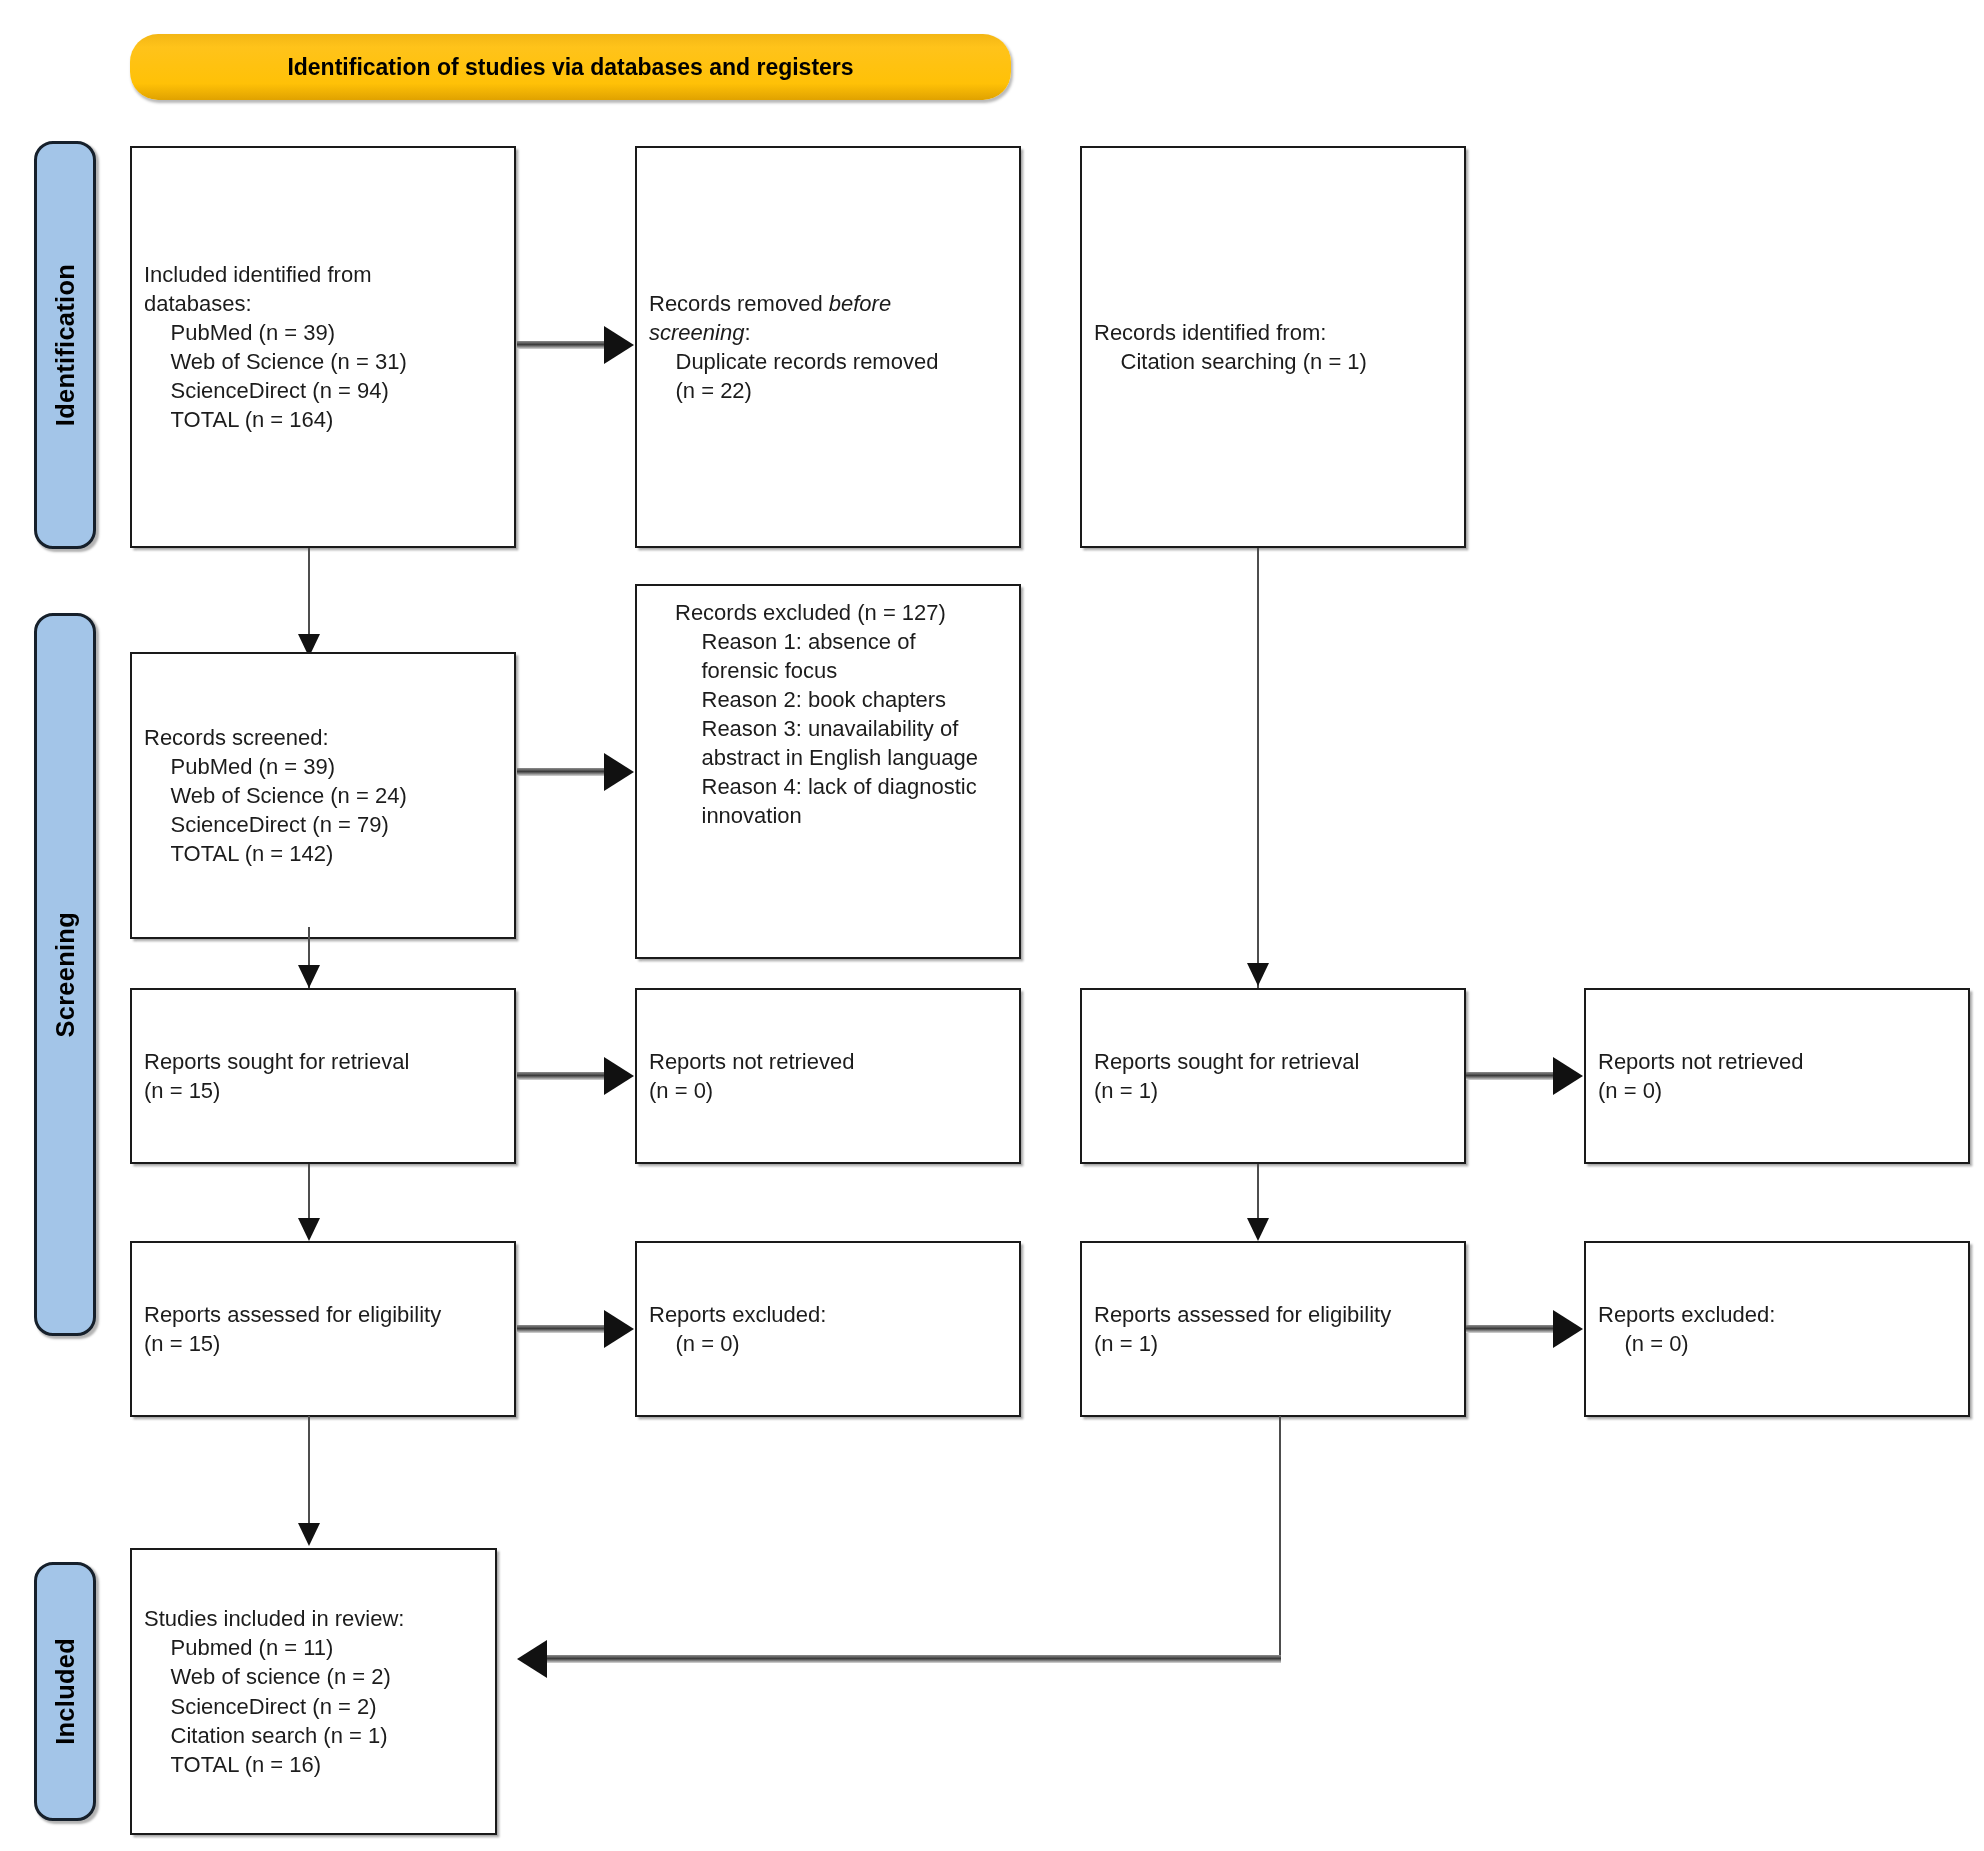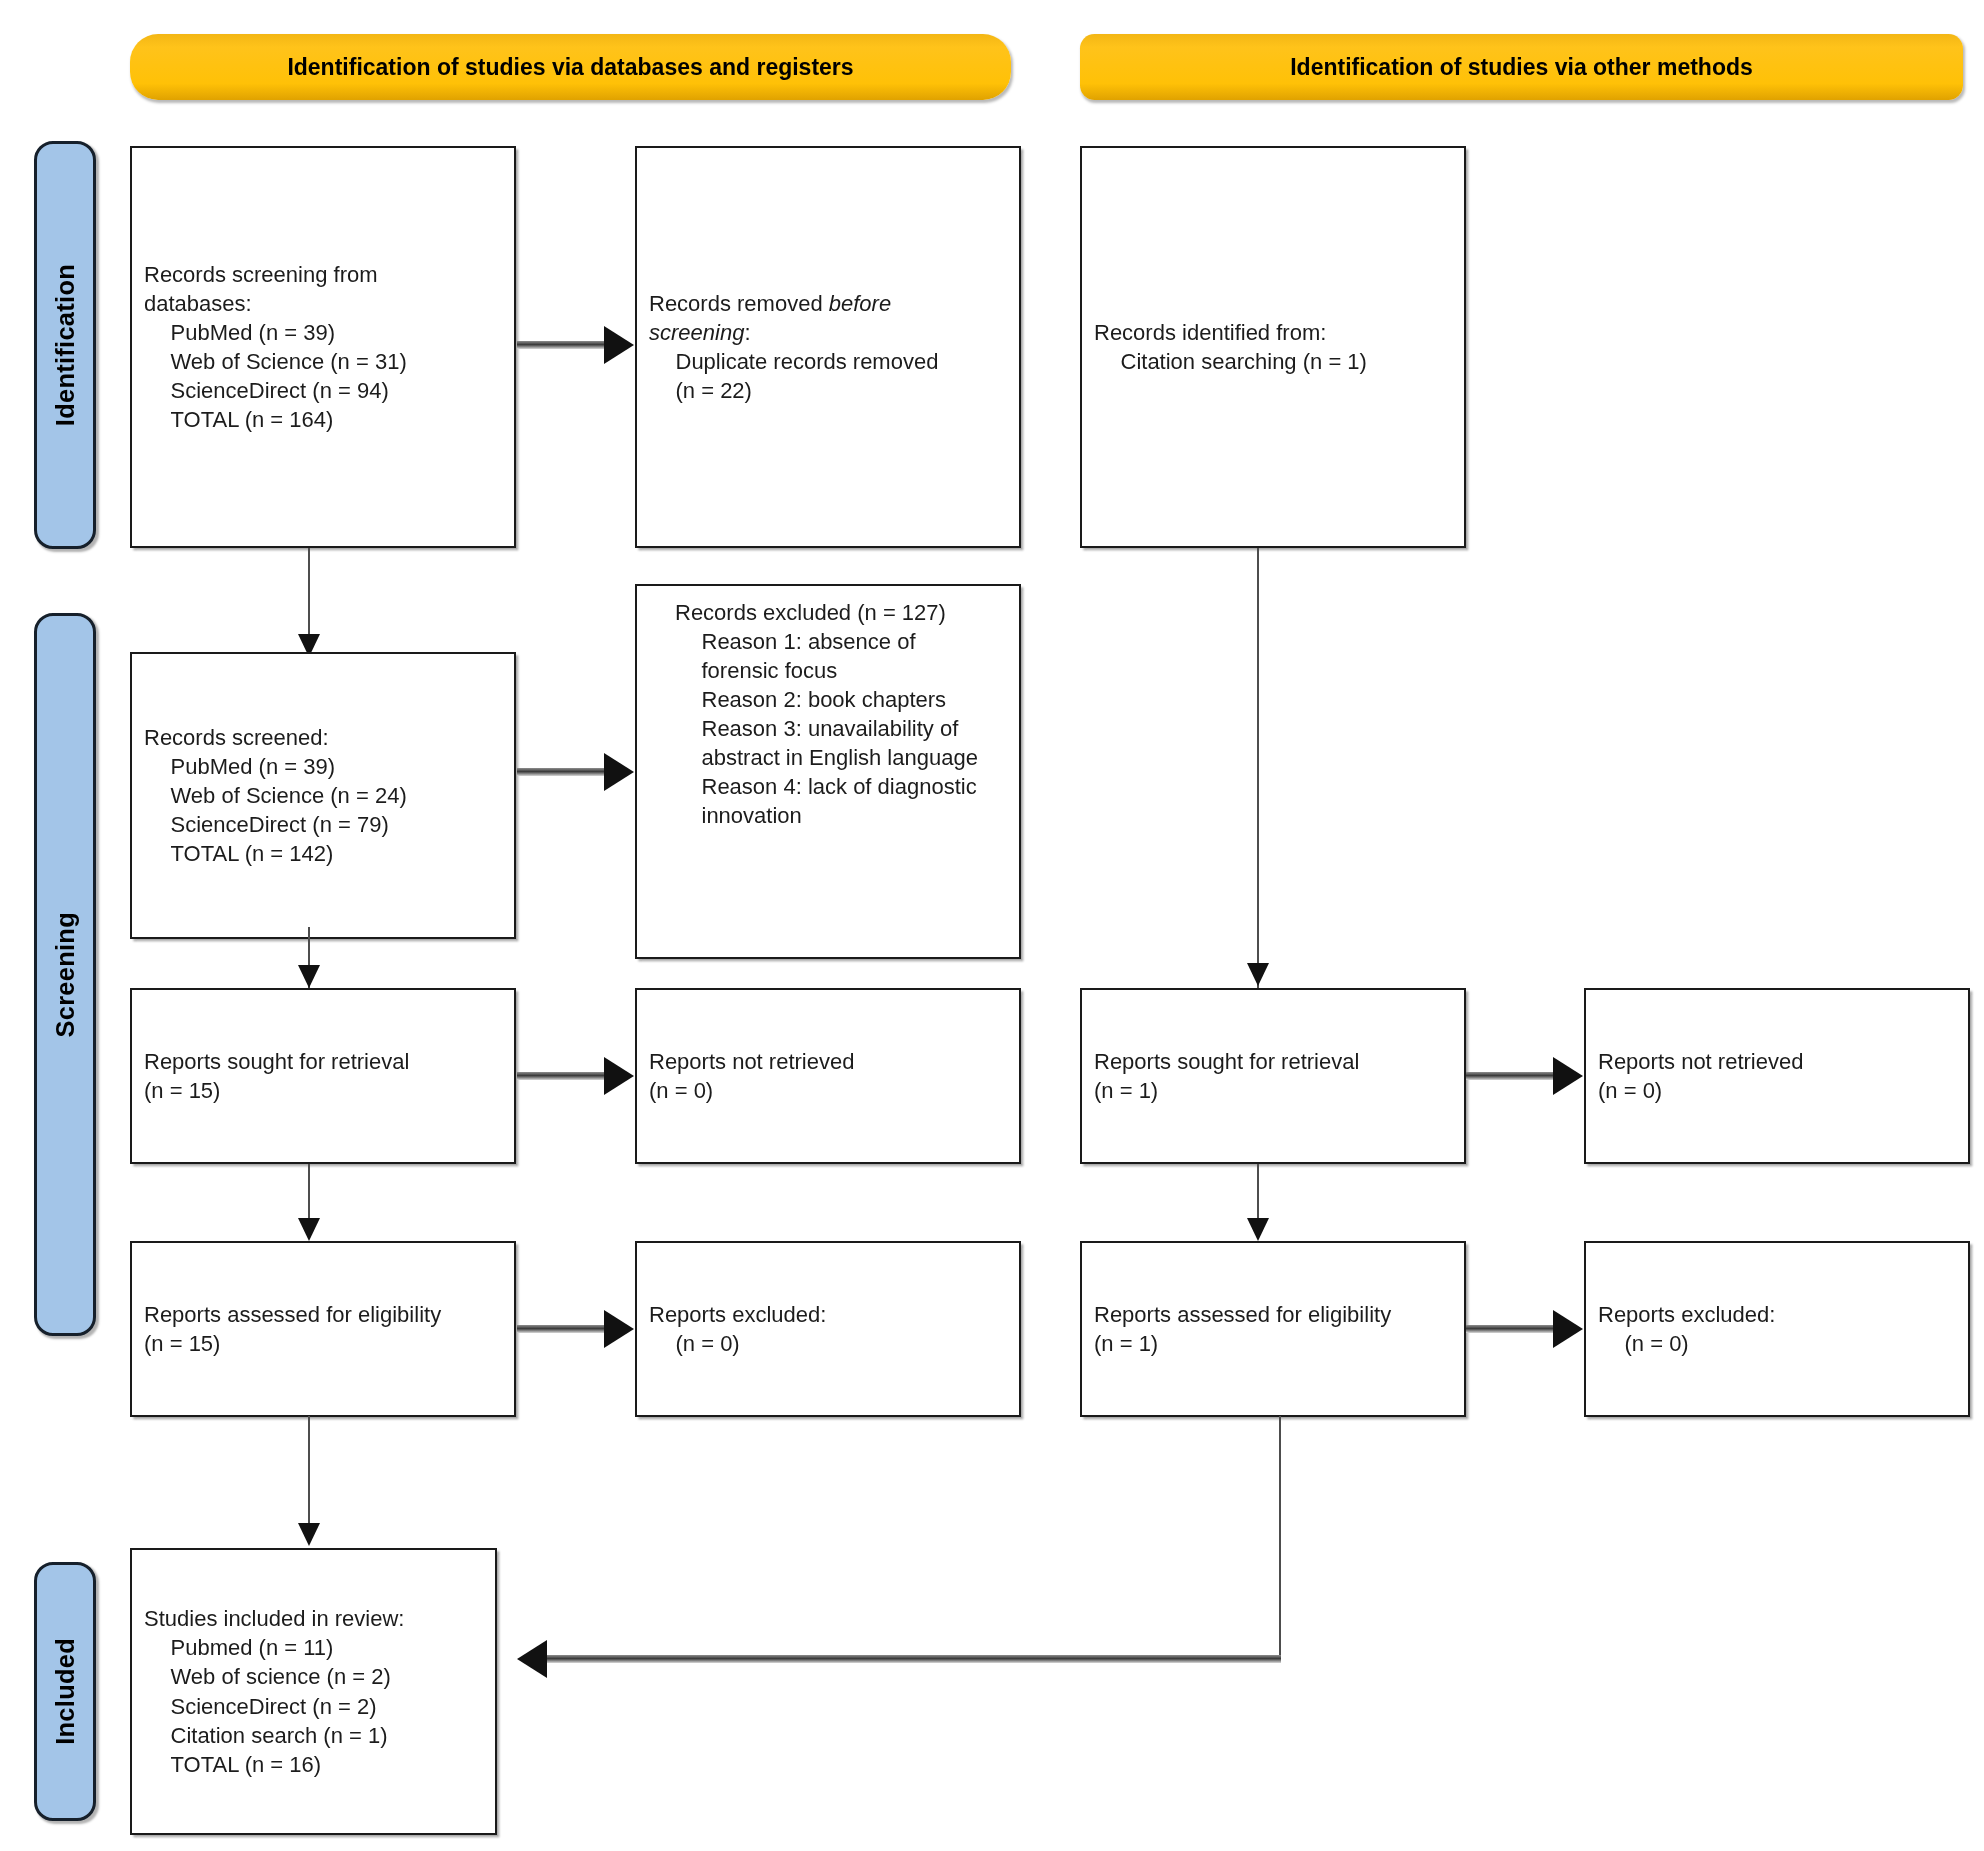--- a/index.html
+++ b/index.html
@@ -132,26 +132,23 @@
   </div>
 
   <div class="phase-band" style="left:34px; top:1562px; width:62px; height:259px;">
     <span class="phase-label">Included</span>
   </div>
 
   <div class="header-bar" style="left:130px; top:34px; width:881px; height:66px;border-radius:28px;">
     <span class="header-text">Identification of studies via databases and registers</span>
   </div>
 
-  <div class="header-bar" style="left:1080px; top:34px; width:883px; height:66px;">
-    <span class="header-text">Identification of studies via other methods</span>
-  </div>
 
   <div class="node-box" style="left:130px; top:146px; width:386px; height:402px;">
-    <div class="line">Records screening from</div>
+    <div class="line">Included identified from</div>
     <div class="line">databases:</div>
     <div class="line indent-1">PubMed (n = 39)</div>
     <div class="line indent-1">Web of Science (n = 31)</div>
     <div class="line indent-1">ScienceDirect (n = 94)</div>
     <div class="line indent-1">TOTAL (n = 164)</div>
   </div>
 
   <div class="node-box" style="left:635px; top:146px; width:386px; height:402px;">
     <div class="line"><span>Records removed </span><em>before</em></div>
     <div class="line"><em>screening</em><span>:</span></div>

